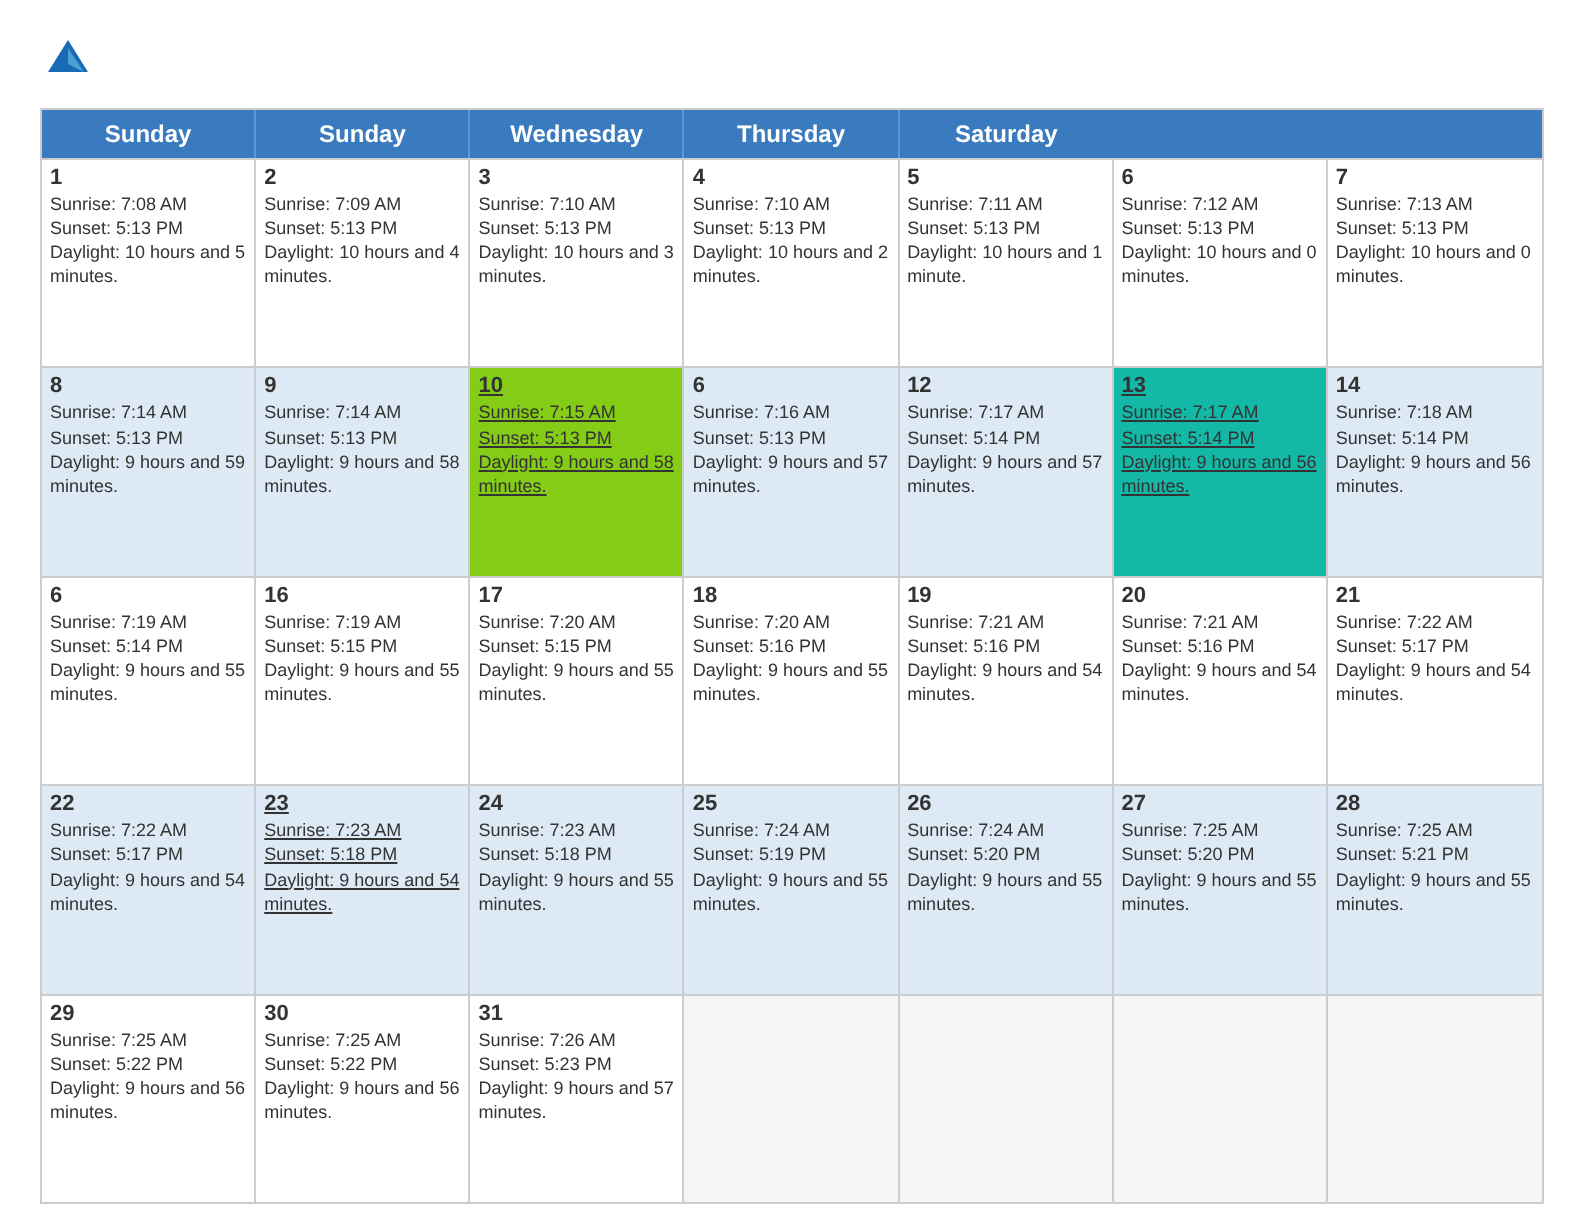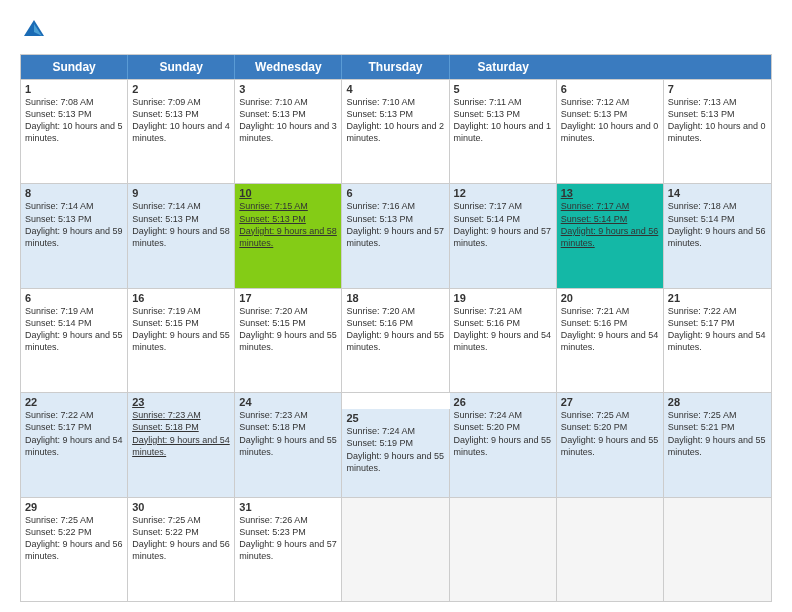--- a/index.html
+++ b/index.html
@@ -252,21 +252,21 @@
             <div class="day-info">Sunrise: 7:22 AM<br>Sunset: 5:17 PM<br>Daylight: 9 hours and 54 minutes.</div>
           </div>
           <div class="cal-cell" style="background: rgb(221, 234, 246); text-decoration: underline;">
             <span class="day-num">23</span>
             <div class="day-info">Sunrise: 7:23 AM<br>Sunset: 5:18 PM<br>Daylight: 9 hours and 54 minutes.</div>
           </div>
           <div class="cal-cell" style="background: rgb(221, 234, 246);">
             <span class="day-num">24</span>
             <div class="day-info">Sunrise: 7:23 AM<br>Sunset: 5:18 PM<br>Daylight: 9 hours and 55 minutes.</div>
           </div>
-          <div class="cal-cell" style="background: rgb(221, 234, 246); margin-top: 16px;">
+          <div class="cal-cell" style="background: rgb(221, 234, 246);">
             <span class="day-num">25</span>
             <div class="day-info">Sunrise: 7:24 AM<br>Sunset: 5:19 PM<br>Daylight: 9 hours and 55 minutes.</div>
           </div>
           <div class="cal-cell" style="background: rgb(221, 234, 246);">
             <span class="day-num">26</span>
             <div class="day-info">Sunrise: 7:24 AM<br>Sunset: 5:20 PM<br>Daylight: 9 hours and 55 minutes.</div>
           </div>
           <div class="cal-cell" style="background: rgb(221, 234, 246);">
             <span class="day-num">27</span>
             <div class="day-info">Sunrise: 7:25 AM<br>Sunset: 5:20 PM<br>Daylight: 9 hours and 55 minutes.</div>

